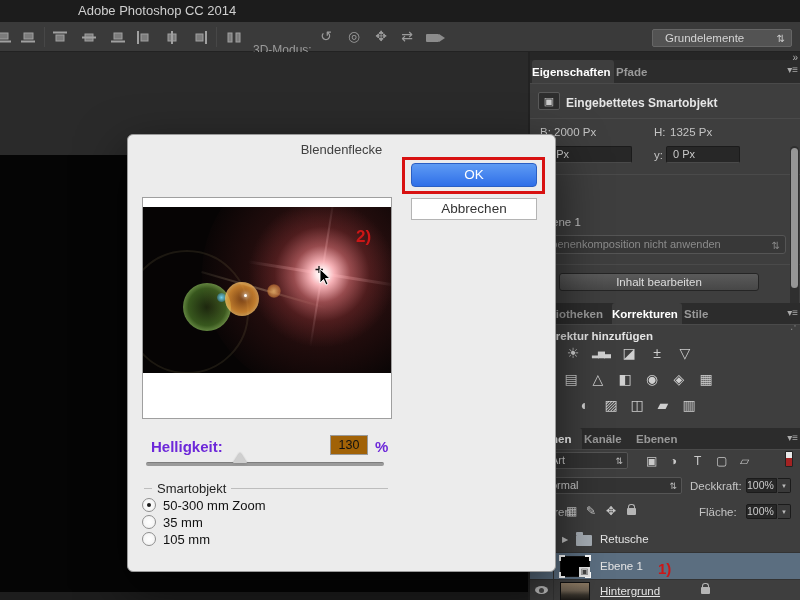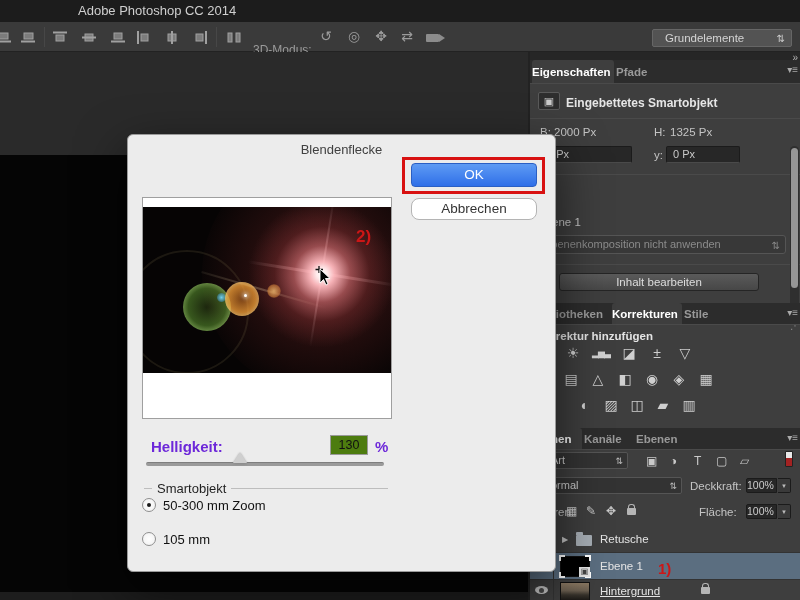--- a/index.html
+++ b/index.html
@@ -99,24 +99,24 @@
   .fl-green{left:40px;top:76px;width:48px;height:48px;background:radial-gradient(circle,rgba(55,80,25,.45) 0%,rgba(105,170,55,.5) 55%,rgba(170,235,110,.55) 70%,rgba(190,255,130,.25) 78%,transparent 82%);}
   .fl-cyan{left:74px;top:86px;width:9px;height:9px;background:radial-gradient(circle,rgba(120,220,255,.9),rgba(60,150,220,.4) 70%,transparent 75%);}
   .fl-orange{left:82px;top:75px;width:34px;height:34px;background:radial-gradient(circle,rgba(200,110,30,.55) 0%,rgba(245,160,55,.75) 55%,rgba(255,200,110,.75) 72%,rgba(255,210,120,.25) 82%,transparent 86%);}
   .fl-dot{left:101px;top:87px;width:3px;height:3px;background:#fff;box-shadow:0 0 4px 1px rgba(255,255,255,.8);}
   .fl-small{left:124px;top:77px;width:14px;height:14px;background:radial-gradient(circle,rgba(255,215,120,.9) 0%,rgba(235,160,60,.6) 60%,transparent 75%);}
   .anno2{position:absolute;left:213px;top:20px;font-size:17px;}
   .cursor{position:absolute;left:172px;top:58px;}
 
   .ok-annot{position:absolute;left:274px;top:22px;width:143px;height:37px;border:3px solid #d81111;z-index:3;}
   .btn-ok{position:absolute;left:283px;top:28px;width:126px;height:24px;background:linear-gradient(#5e9bf4,#2f6fe8);border:1px solid #2a5fc4;border-radius:4px;color:#fff;font-size:13.5px;text-align:center;line-height:22px;}
-  .btn-cancel{position:absolute;left:283px;top:63px;width:126px;height:22px;background:#fff;border:1px solid #b4b4b4;border-radius:8px;color:#333;font-size:13.5px;text-align:center;line-height:20px;}
+  .btn-cancel{position:absolute;left:283px;top:63px;width:126px;height:22px;background:#fff;border:1px solid #b4b4b4;border-radius:0;color:#333;font-size:13.5px;text-align:center;line-height:20px;}
 
   .dlabel{position:absolute;font-size:15px;color:#6d28d9;font-weight:bold;}
-  .br-input{position:absolute;left:202px;top:300px;width:38px;height:20px;background:#4d7c0f;border:1px solid #999;font-size:12.5px;text-align:center;line-height:18px;color:#111;}
+  .br-input{position:absolute;left:202px;top:300px;width:38px;height:20px;background:#a16207;border:1px solid #999;font-size:12.5px;text-align:center;line-height:18px;color:#111;}
   .sl-track{position:absolute;left:18px;top:327px;width:238px;height:4px;background:#9a9a9a;border-radius:2px;border-top:1px solid #7e7e7e;}
   .sl-thumb{position:absolute;left:105px;top:317px;width:0;height:0;border-left:7px solid transparent;border-right:7px solid transparent;border-bottom:11px solid #cfcfcf;filter:drop-shadow(0 1px 1px #888);}
   .fieldset{position:absolute;left:16px;top:353px;width:244px;border-top:1px solid #bdbdbd;}
   .legend{position:absolute;left:8px;top:-8px;background:#ececec;padding:0 5px;font-size:13px;color:#1f1f1f;}
   .radiorow{position:absolute;left:14px;height:16px;}
   .radio{position:absolute;left:0;top:1px;width:14px;height:14px;border-radius:50%;background:radial-gradient(#fff,#efefef);border:1px solid #8f8f8f;}
   .radio.selected::after{content:"";position:absolute;left:4px;top:4px;width:4px;height:4px;background:#1a1a1a;border-radius:50%;}
   .radiolabel{position:absolute;left:21px;top:1px;font-size:13px;color:#111;white-space:nowrap;}
 </style>
 </head>
@@ -351,19 +351,23 @@
     <div class="sl-track"></div>
     <div class="sl-thumb"></div>
 
     <div class="fieldset">
       <span class="legend">Smartobjekt</span>
     </div>
     <div class="radiorow" style="top:362px;width:240px;">
       <span class="radio selected"></span>
       <span class="radiolabel">50-300 mm Zoom</span>
     </div>
+    <div class="radiorow" style="top:379px;width:240px;">
+      <span class="radio"></span>
+      <span class="radiolabel">35 mm</span>
+    </div>
     <div class="radiorow" style="top:396px;width:240px;">
       <span class="radio"></span>
       <span class="radiolabel">105 mm</span>
     </div>
   </div>
 
 </div>
 
 </body></html>

